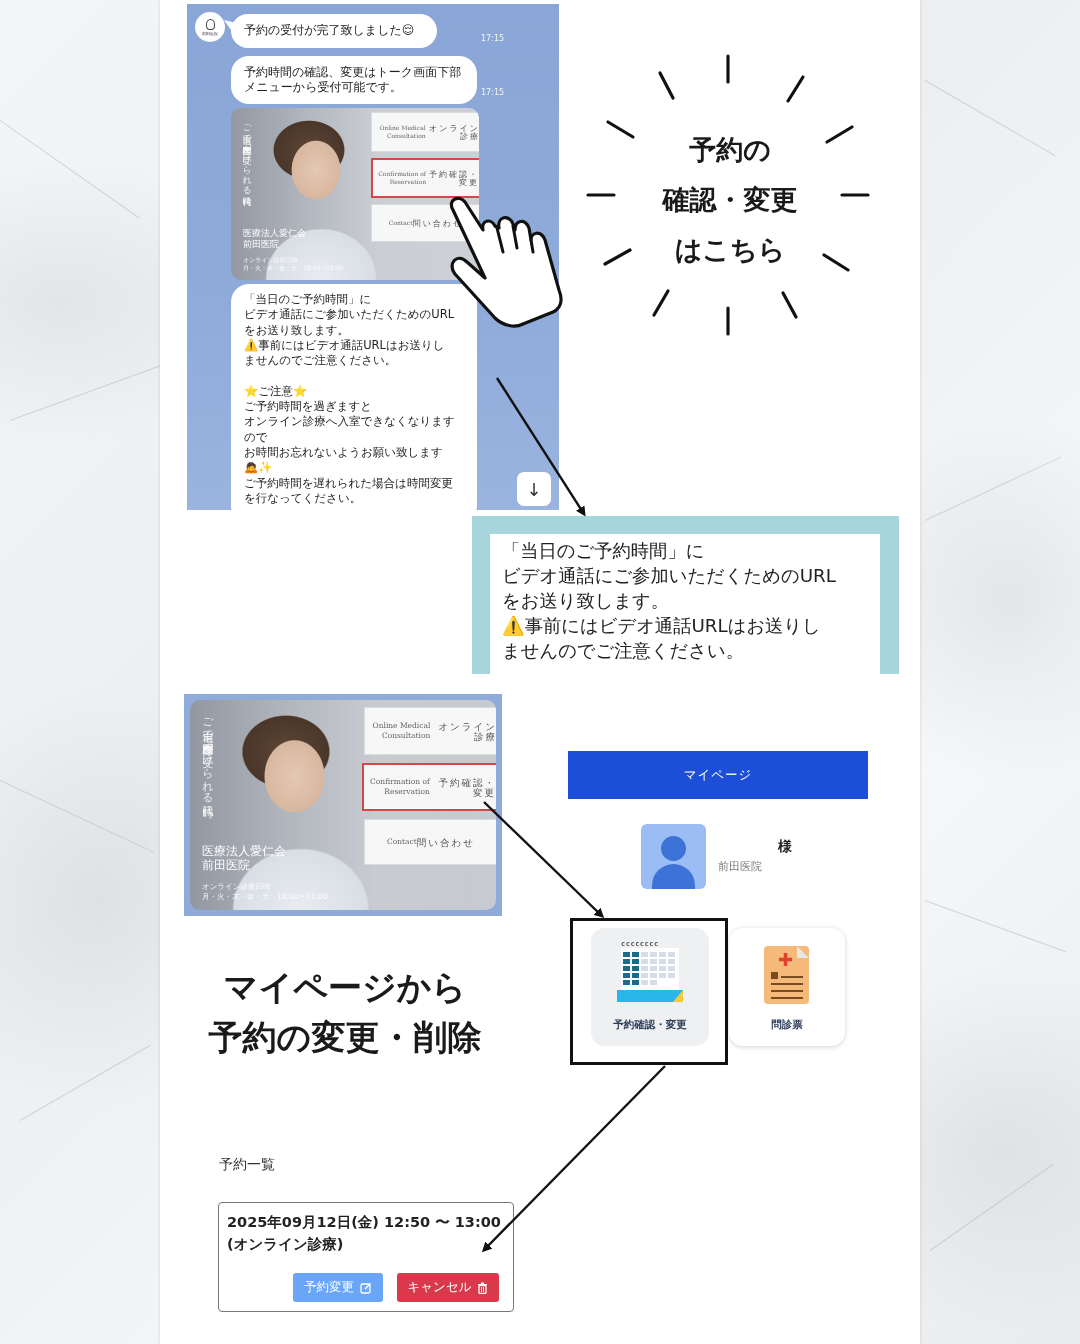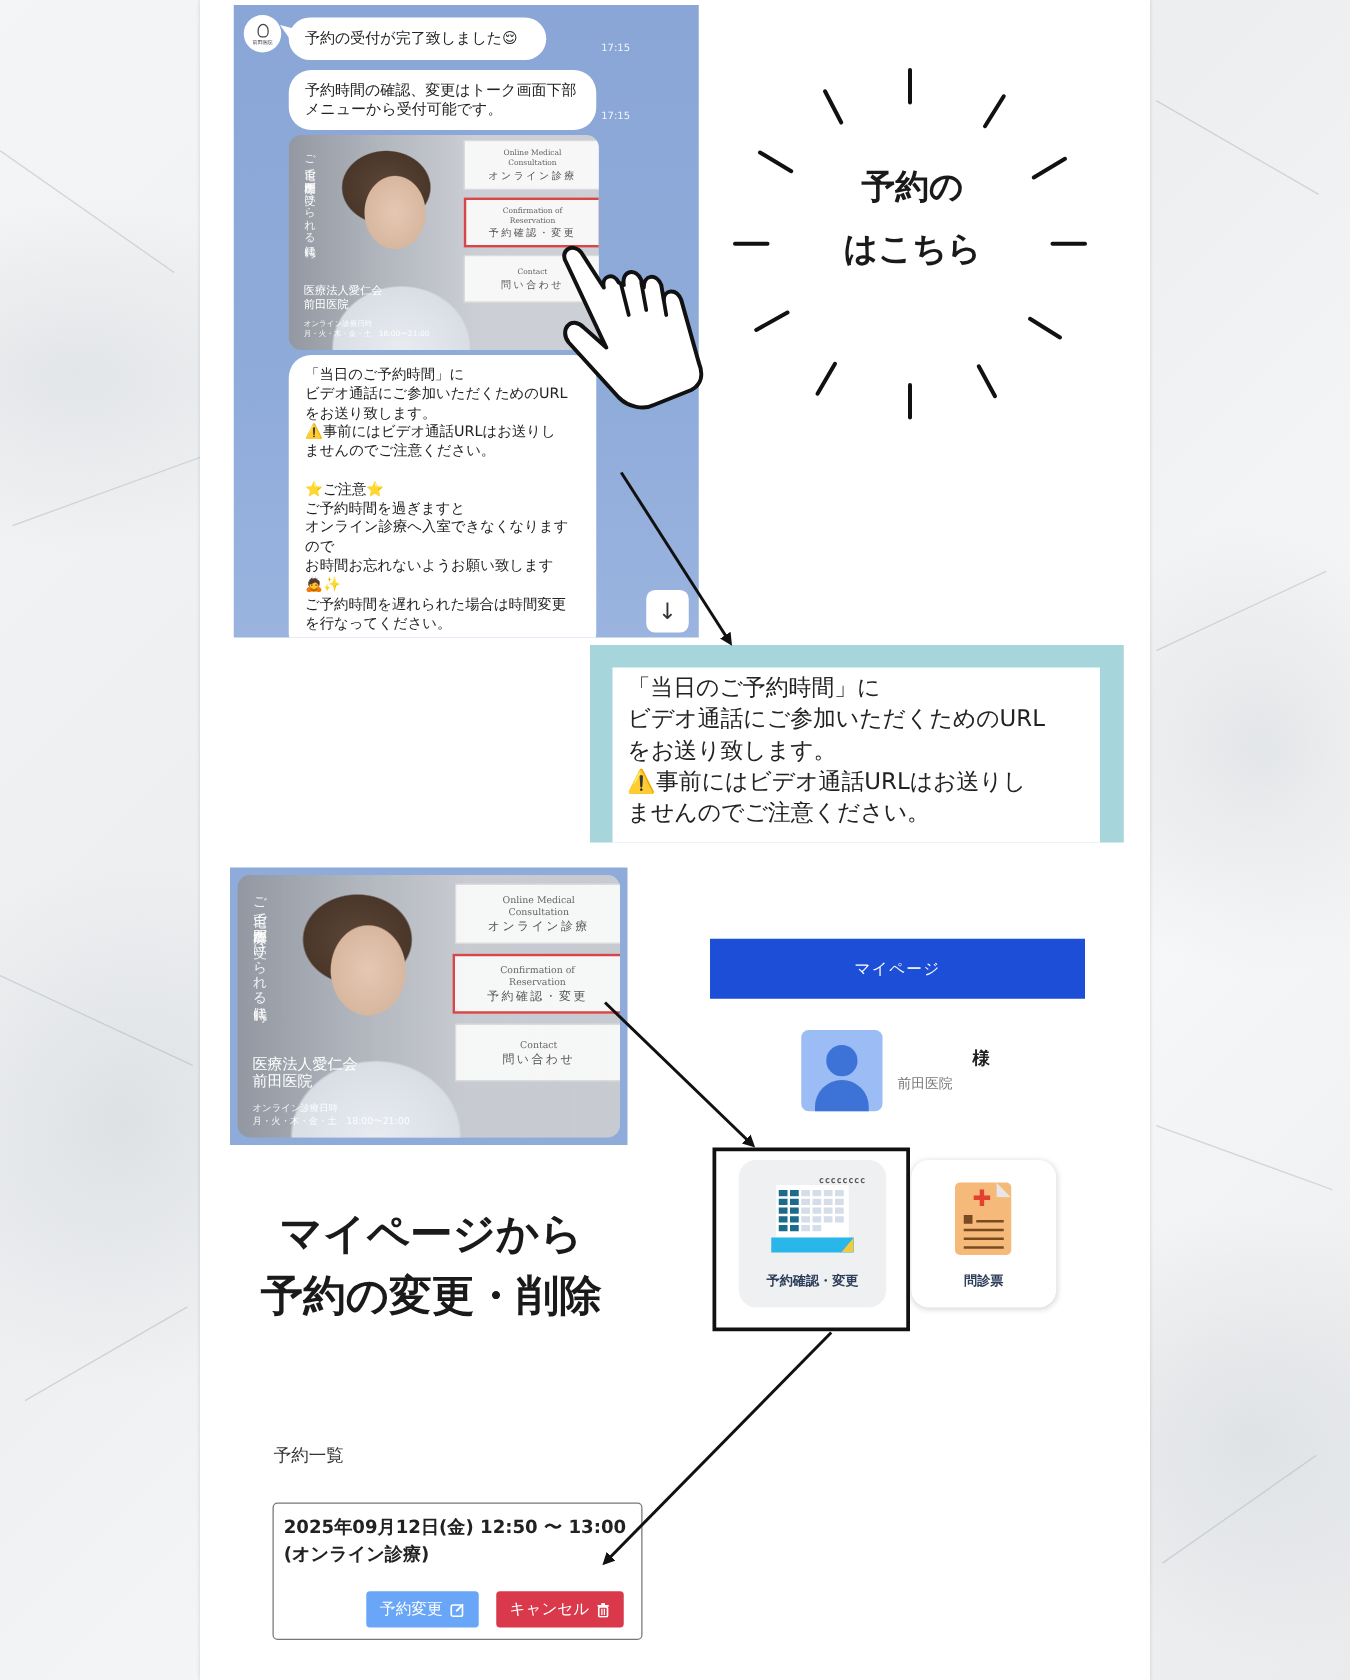--- a/index.html
+++ b/index.html
@@ -58,23 +58,23 @@
       radial-gradient(ellipse 90px 80px at 90px 170px, #e8ecf1 0%, #d9dee5 60%, transparent 62%),
       linear-gradient(90deg, rgba(120,125,135,0.3), rgba(220,224,230,0.2));
   }
   .rm-vertical-text {
     position: absolute; left: 10px; top: 10px; writing-mode: vertical-rl; font-family: "DejaVu Serif", serif;
     color: rgba(255,255,255,0.85); font-size: 9px; line-height: 12px; height: 110px;
   }
   .rm-clinic { position: absolute; left: 12px; bottom: 30px; color: #fff; font-family: "DejaVu Serif", serif; font-size: 9px; line-height: 11px; }
   .rm-hours { position: absolute; left: 12px; bottom: 8px; color: rgba(255,255,255,0.9); font-size: 6px; line-height: 8px; }
   .rm-card {
-    position: absolute; background: rgba(250,250,250,0.93); text-align: center;
+    position: absolute; background: rgba(250,250,250,0.93); text-align: right;
     font-family: "DejaVu Serif", serif; color: #666; font-size: 6px; line-height: 8px;
-    display: flex; flex-direction: column; justify-content: center; align-items: center;
+    display: flex; flex-direction: row; justify-content: center; align-items: center;
     border: 1px solid rgba(200,200,200,0.6);
   }
   .rm-card .jp { font-size: 8px; letter-spacing: 2px; margin-top: 2px; color: #555; }
   .rm-card.highlight { border: 2px solid #d6474a; }
   .bubble3 {
     left: 44px; top: 280px; width: 246px; height: 240px; border-radius: 18px;
     font-size: 11.5px; line-height: 15.3px; padding: 8px 13px; white-space: pre-line;
   }
   .scroll-down {
     position: absolute; left: 330px; top: 468px; width: 34px; height: 34px; border-radius: 7px;
@@ -117,21 +117,21 @@
   .menu-tile {
     position: absolute; width: 118px; height: 118px; border-radius: 14px;
     display: flex; flex-direction: column; align-items: center; justify-content: flex-end; padding-bottom: 14px;
     font-size: 10.5px; font-weight: bold; color: #2c3e5a;
   }
   .tile-reserve { left: 591px; top: 928px; background: #eff0f2; }
   .tile-interview { left: 729px; top: 928px; width: 116px; background: #fff; box-shadow: 0 1px 5px rgba(0,0,0,0.18); }
   .highlight-frame { left: 570px; top: 918px; width: 158px; height: 147px; border: 3px solid #111; }
 
   .cal-icon { position: absolute; left: 26px; top: 12px; width: 66px; height: 64px; }
-  .cal-rings { position: absolute; left: 4px; top: 0; font-size: 7px; letter-spacing: 0.5px; color: #555; font-family: "DejaVu Sans Mono", monospace; margin-left: 34px; }
+  .cal-rings { position: absolute; left: 4px; top: 0; font-size: 7px; letter-spacing: 0.5px; color: #555; font-family: "DejaVu Sans Mono", monospace; }
   .cal-page { position: absolute; left: 4px; top: 8px; width: 58px; height: 42px; background: #fff; }
   .cal-grid { position: absolute; left: 6px; top: 12px; display: grid; grid-template-columns: repeat(6, 7px); gap: 2px; }
   .cal-grid span { width: 7px; height: 5px; background: #d5dde8; }
   .cal-grid span.dk { background: #1d6b8c; }
   .cal-bar { position: absolute; left: 0; top: 50px; width: 66px; height: 12px; background: #29b6e8; }
   .cal-fold { position: absolute; right: 0; top: 50px; width: 10px; height: 12px; background: #f3c93e; clip-path: polygon(100% 0, 100% 100%, 0 100%); }
 
   .doc-icon { position: absolute; left: 35px; top: 18px; width: 45px; height: 58px; background: #f5b97a; border-radius: 4px; }
   .doc-icon::after { content: ""; position: absolute; right: 0; top: 0; width: 12px; height: 12px; background: #e6e6e6; clip-path: polygon(0 0, 100% 100%, 0 100%); }
   .doc-cross { position: absolute; left: 14px; top: 5px; font-size: 18px; font-weight: bold; color: #e24030; line-height: 18px; }
@@ -249,20 +249,21 @@
       <line x1="28" y1="82" x2="53" y2="97"></line>
       <line x1="272" y1="87" x2="247" y2="102"></line>
       <line x1="25" y1="224" x2="50" y2="210"></line>
       <line x1="268" y1="230" x2="244" y2="215"></line>
       <line x1="74" y1="275" x2="88" y2="251"></line>
       <line x1="216" y1="277" x2="203" y2="253"></line>
     </g>
   </svg>
   <div class="burst-text">
     <div>予約の</div>
+    <div>確認・変更</div>
     <div>はこちら</div>
   </div>
 </div>
 
 <div class="abs teal-box">
   <div class="teal-inner">「当日のご予約時間」に
 ビデオ通話にご参加いただくためのURL
 をお送り致します。
 ⚠️事前にはビデオ通話URLはお送りし
 ませんのでご注意ください。</div>

